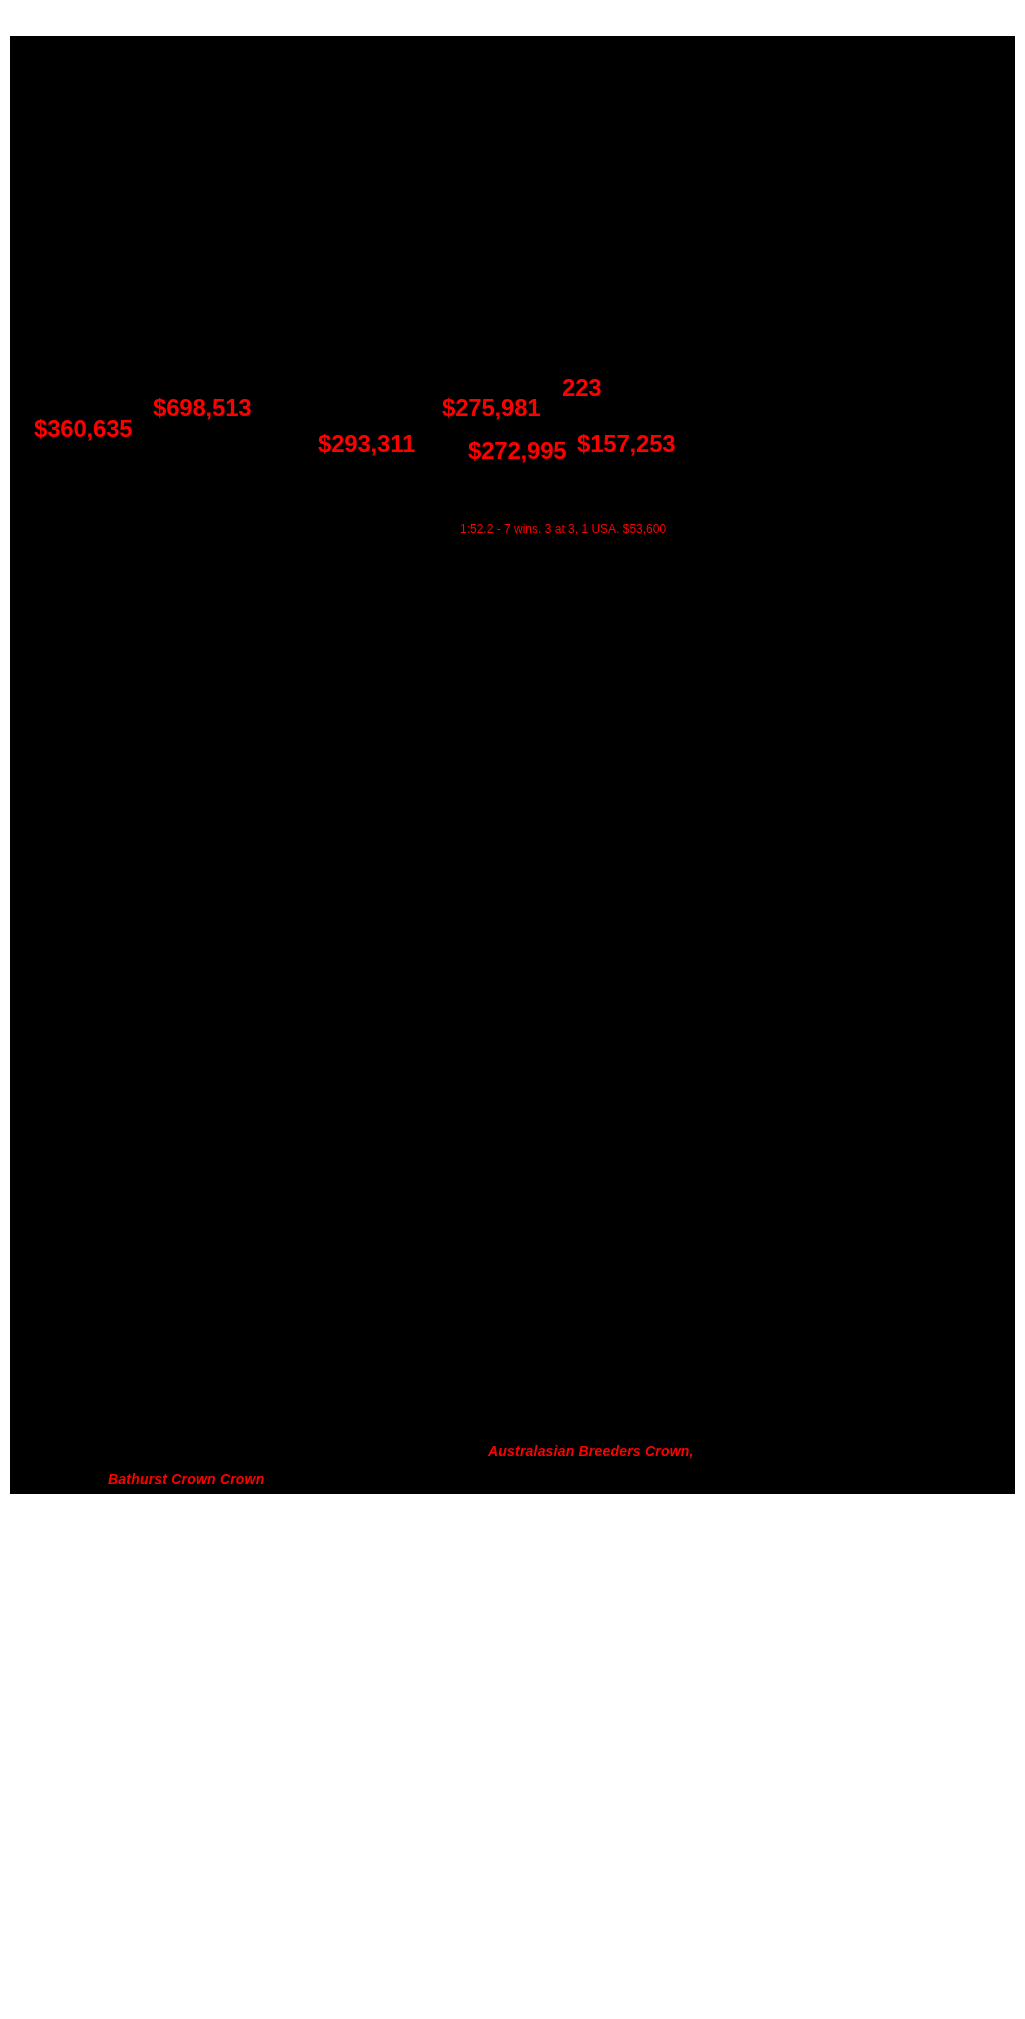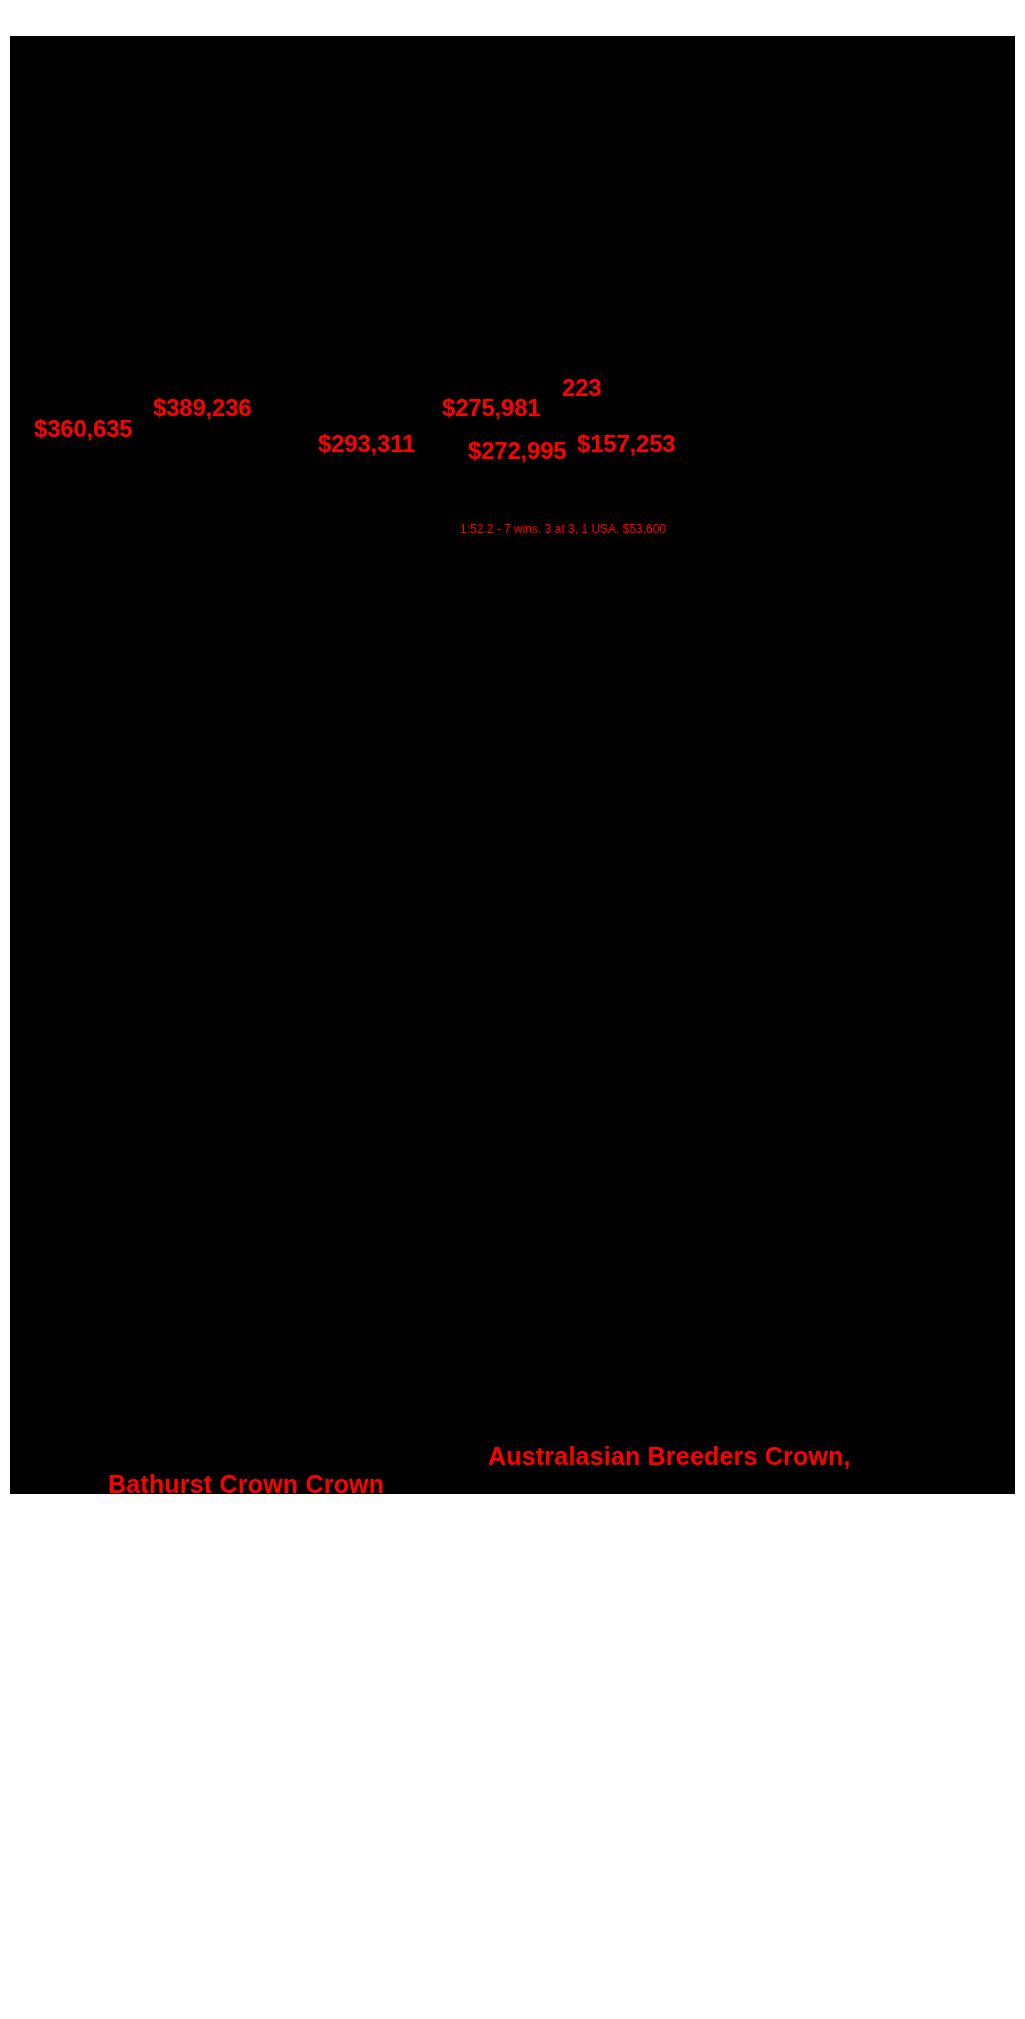--- a/index.html
+++ b/index.html
@@ -31,32 +31,33 @@
   .amt {
     font-size: 24px;
     font-weight: bold;
     letter-spacing: -0.2px;
   }
   .note {
     font-size: 12px;
     font-weight: normal;
   }
   .race {
-    font-size: 25px;
+    font-size: 14px;
     font-weight: bold;
     letter-spacing: 0.2px;
+    font-style: italic;
   }
 </style>
 </head>
 <body>
 
 <div id="page">
 
   <div class="txt amt" style="left:0px; top:381px;padding-left:24px;">$360,635</div>
-  <div class="txt amt" style="left:143px; top:360px;">$389,236</div>
+  <div class="txt amt" style="left:143px; top:360px;">$698,513</div>
   <div class="txt amt" style="left:308px; top:396px;">$293,311</div>
   <div class="txt amt" style="left:432px; top:360px;">$275,981</div>
   <div class="txt amt" style="left:458px; top:381px;margin-top:22px;">$272,995</div>
   <div class="txt amt" style="left:552px; top:340px;">223</div>
   <div class="txt amt" style="left:567px; top:396px;">$157,253</div>
 
   <div class="txt note" style="left:450px; top:487px;">1:52.2 - 7 wins. 3 at 3, 1 USA. $53,600</div>
 
   <div class="txt race" style="left:98px; top:1436px;">Bathurst Crown Crown</div>
   <div class="txt race" style="left:478px; top:1408px;">Australasian  Breeders  Crown,</div>

